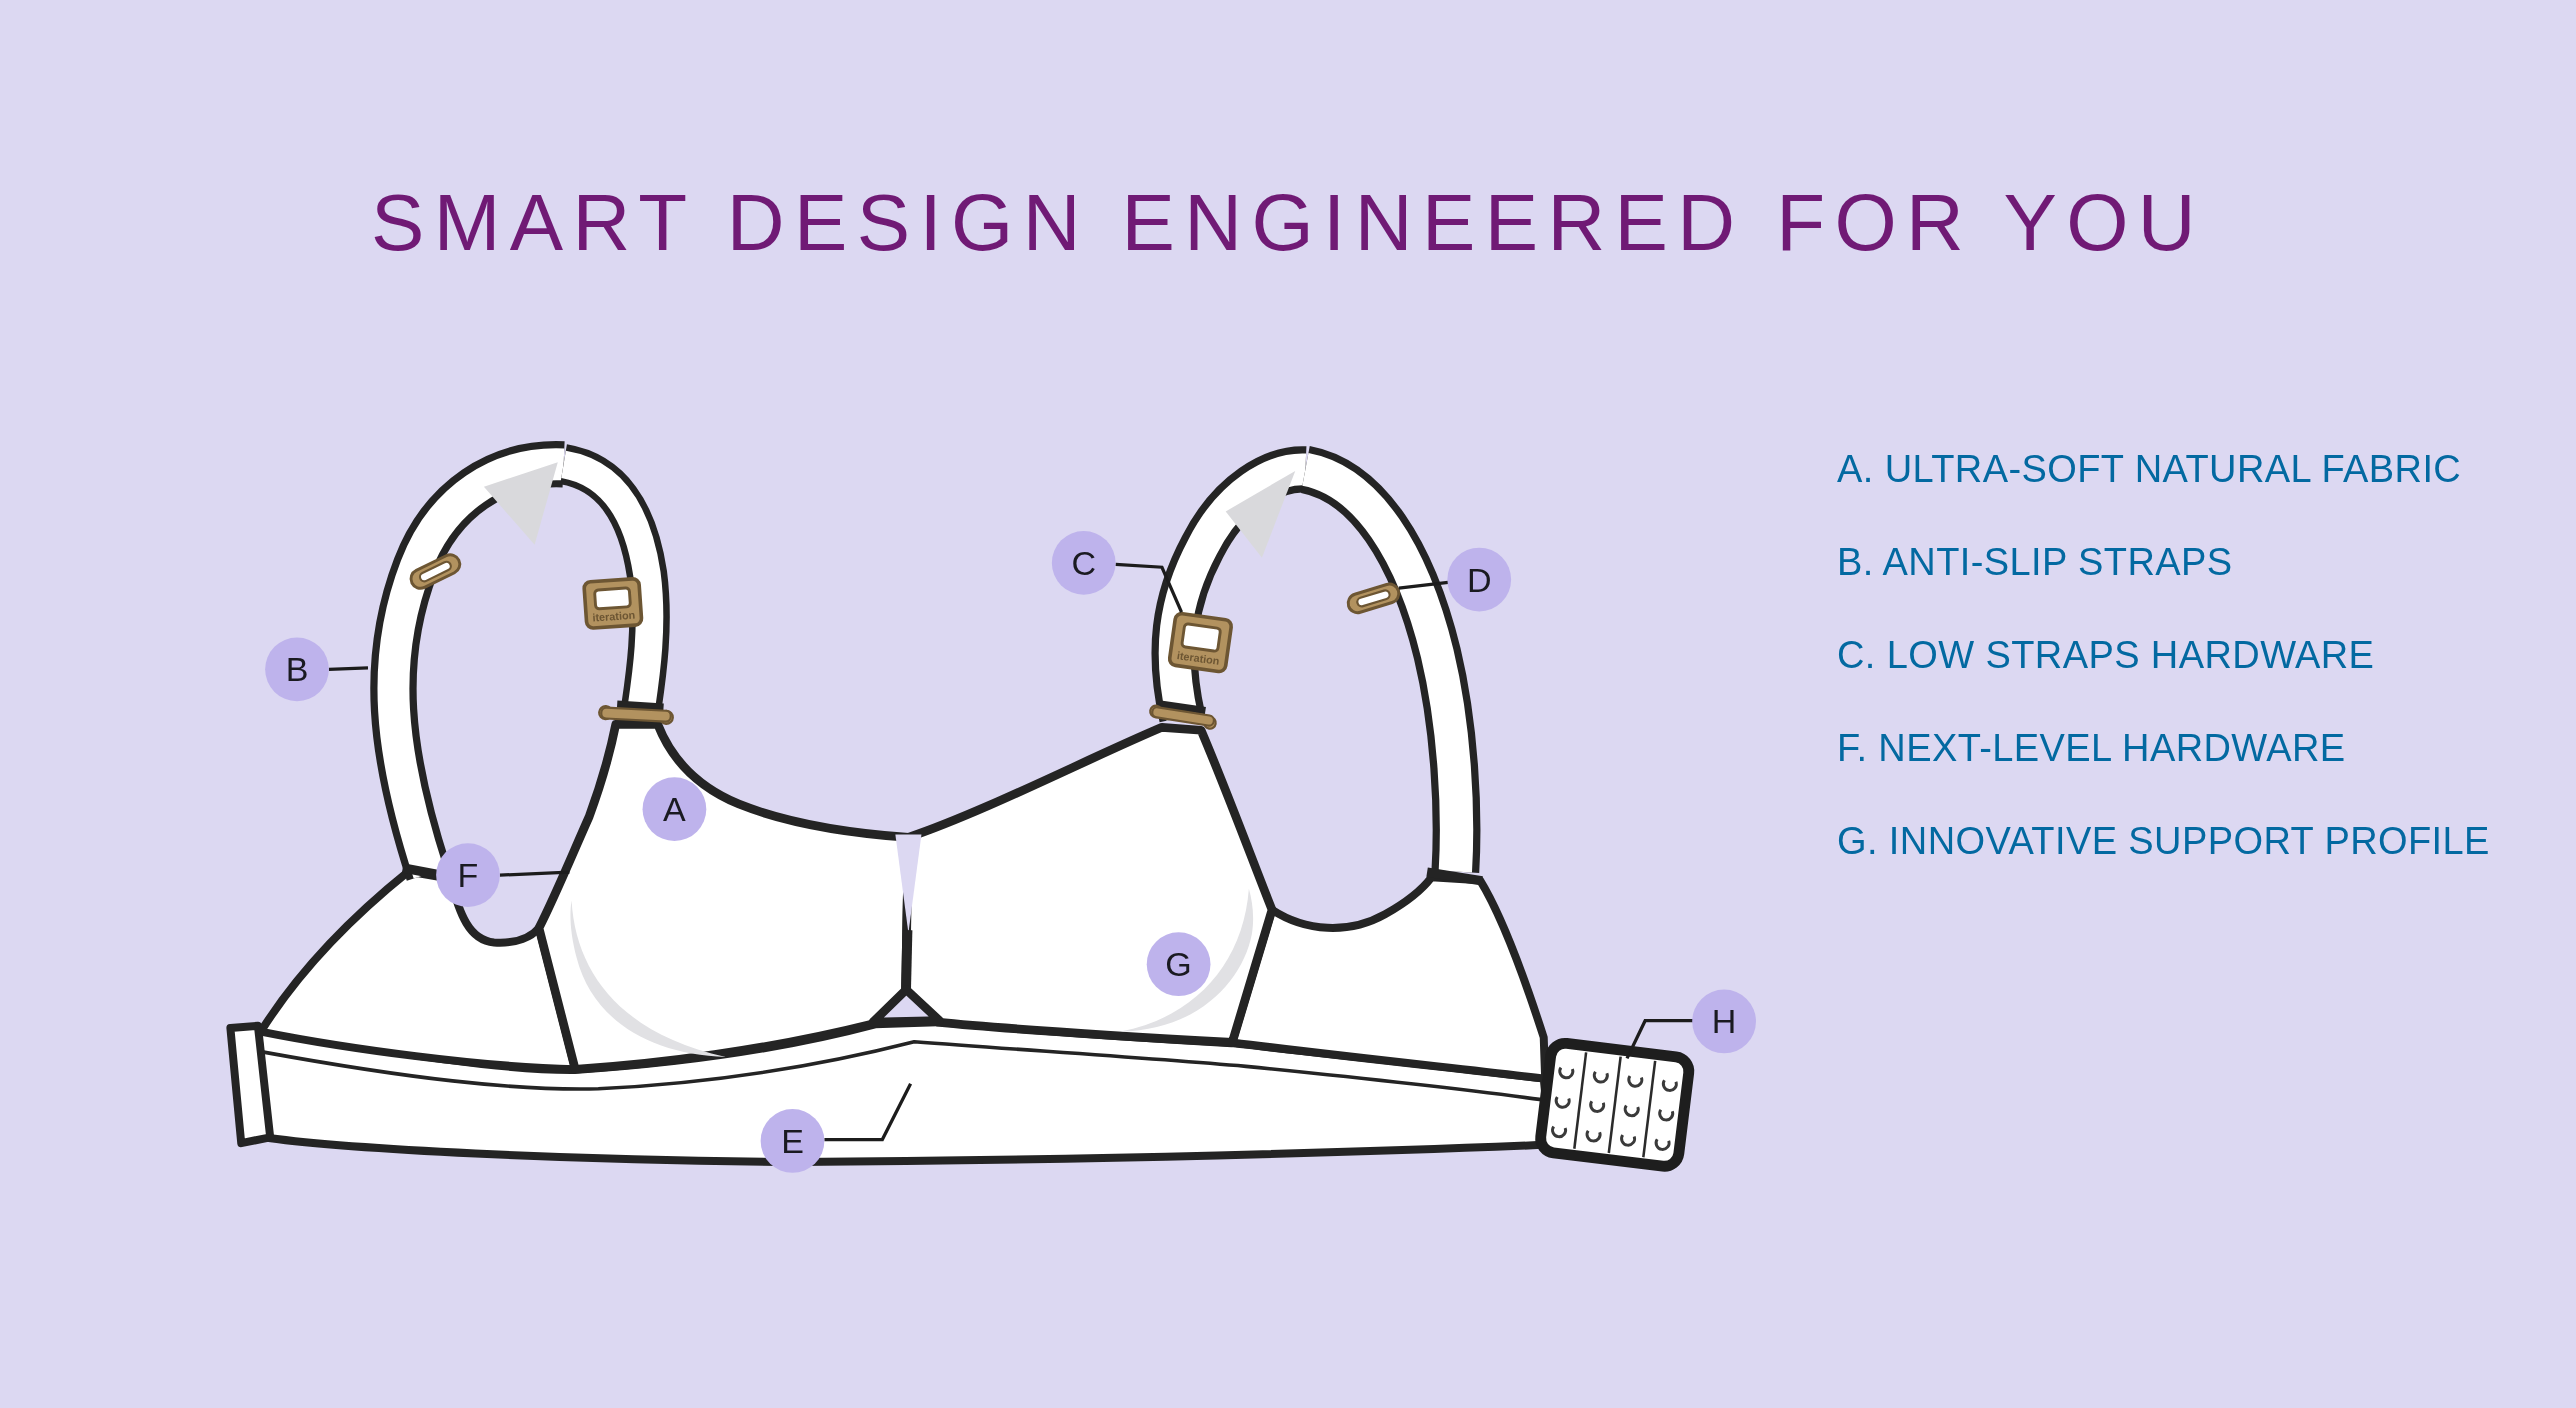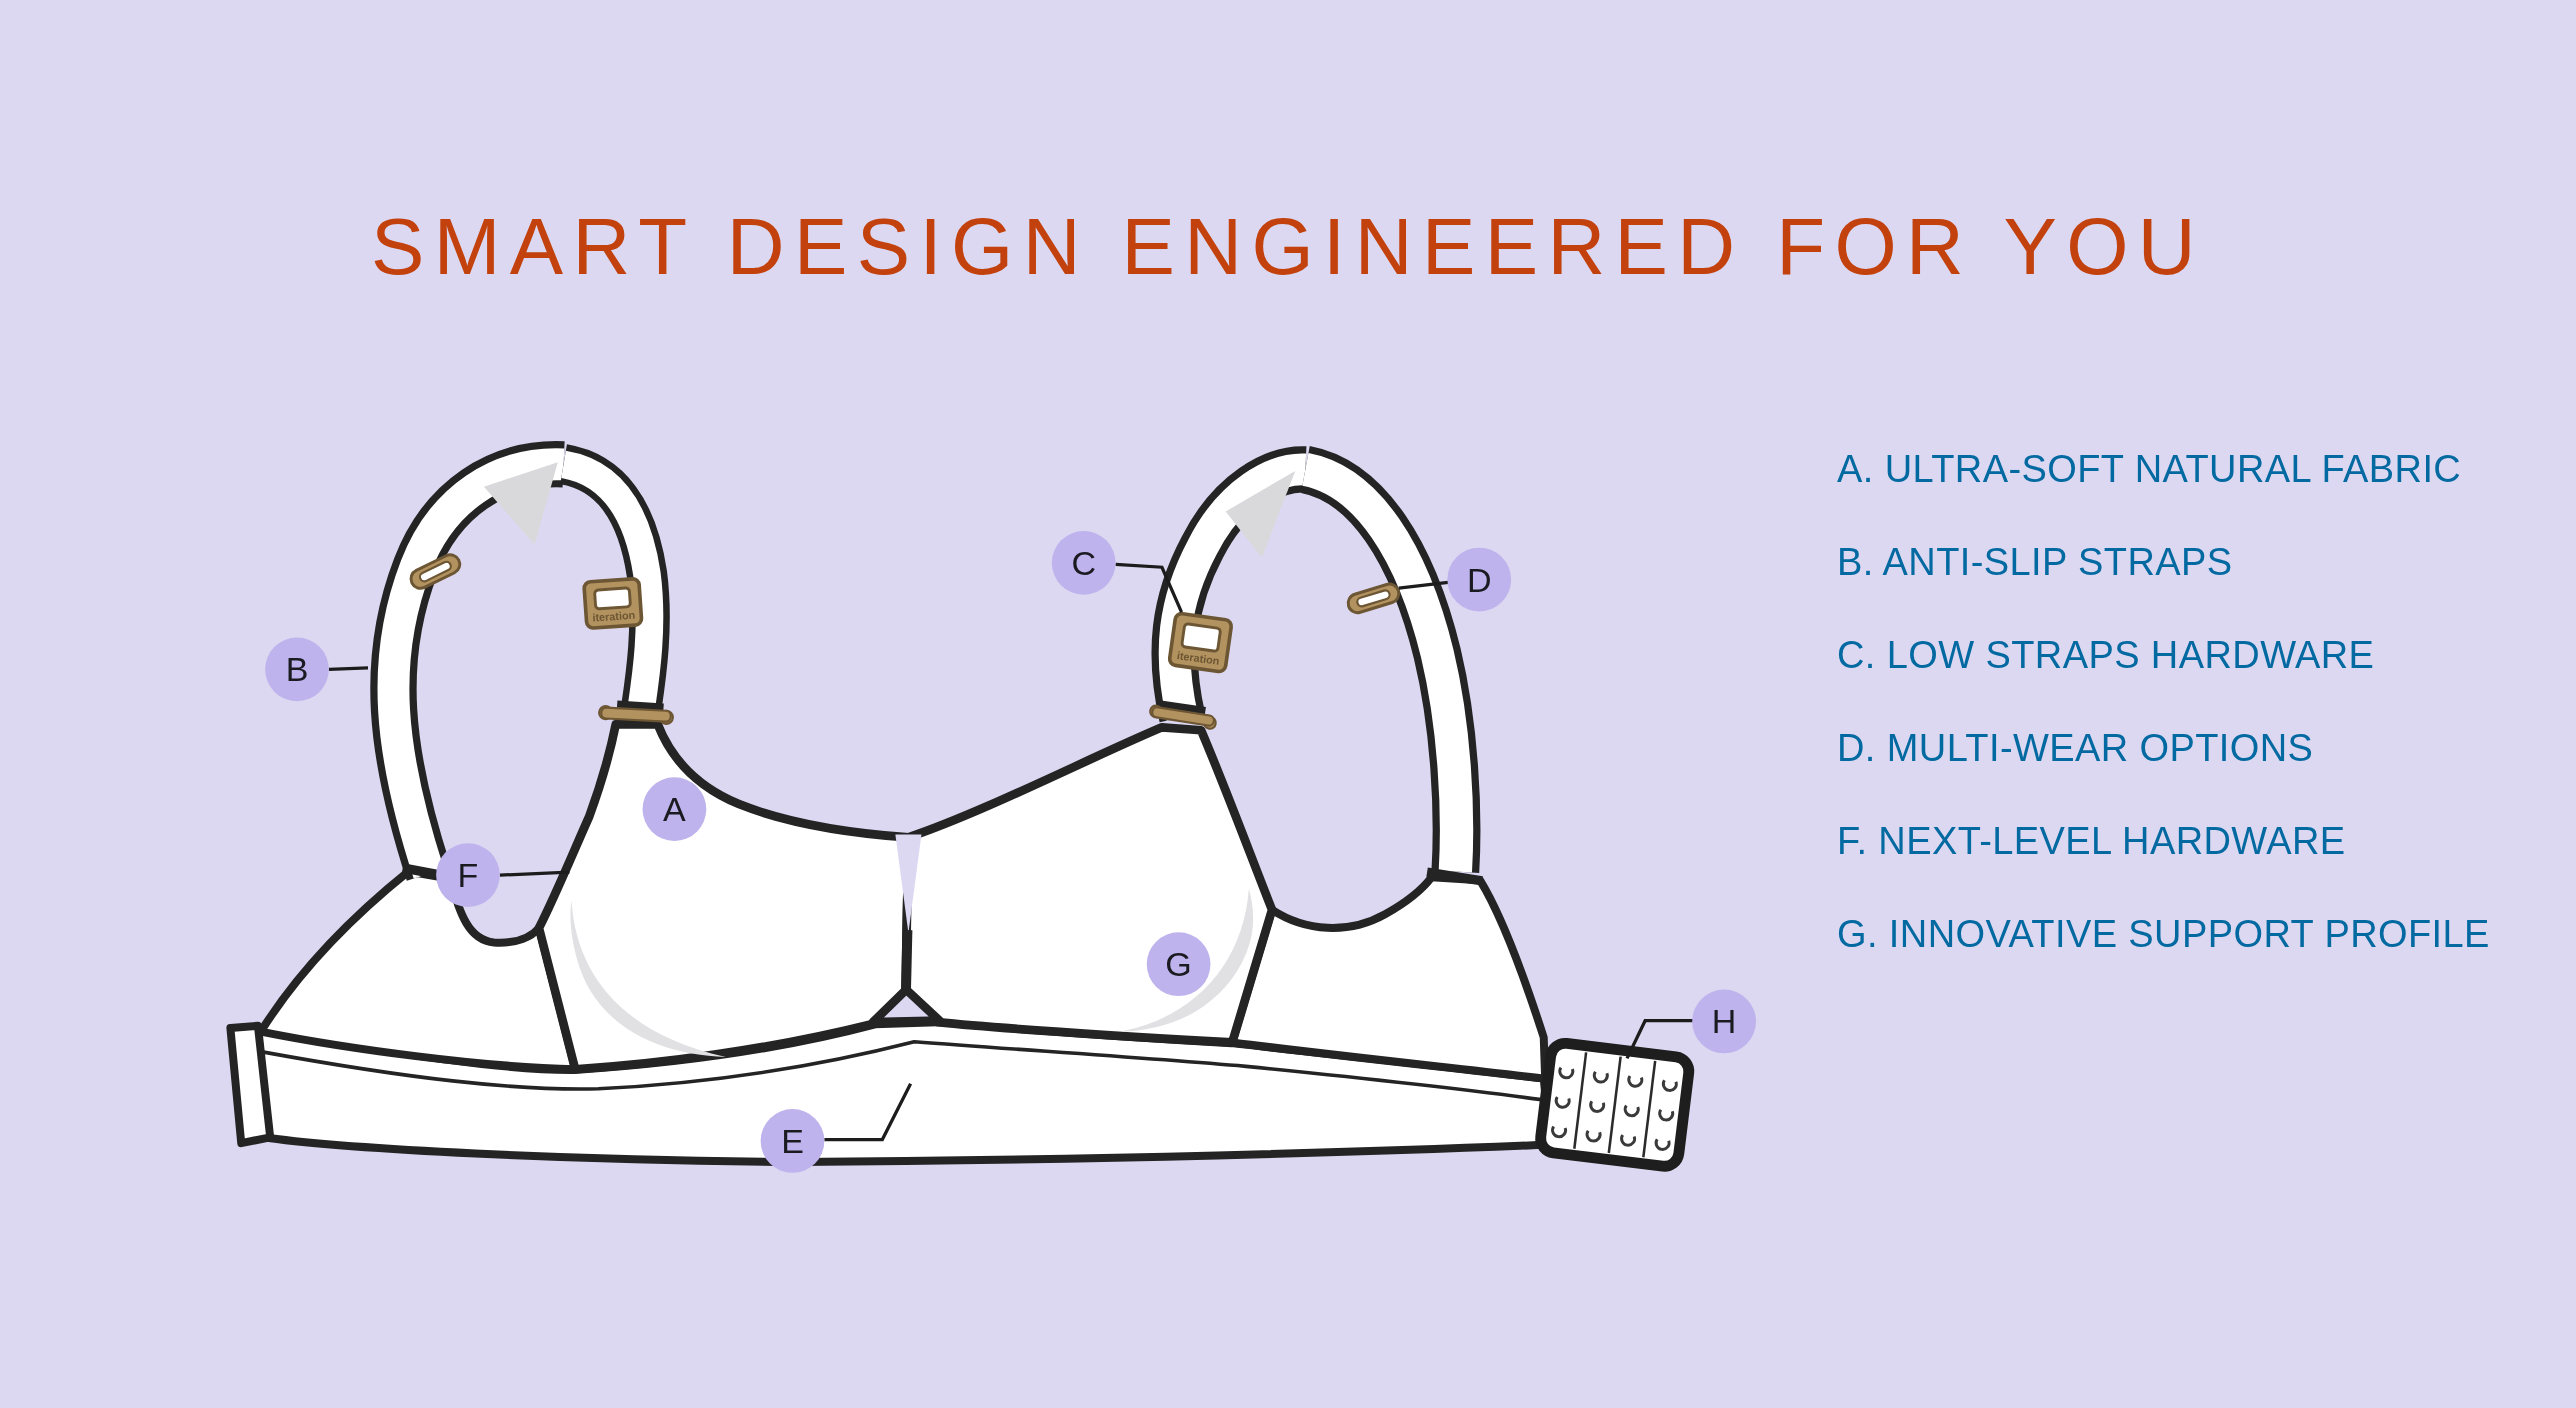--- a/index.html
+++ b/index.html
@@ -7,21 +7,21 @@
     width:2576px;height:1409px;position:relative;overflow:hidden;
     background:#dcd8f2;
     font-family:"Liberation Sans", sans-serif;
   }
   .stage{position:absolute;inset:0;}
   svg{position:absolute;left:0;top:0;}
   .page-title{
     position:absolute;top:177px;left:0;right:0;
     text-align:center;
     font-size:80px;font-weight:400;letter-spacing:9.4px;
-    color:#c2410c;white-space:nowrap;margin-top:24px;
+    color:#701a75;white-space:nowrap;
   }
   .feature-list{
     position:absolute;left:1837px;top:448px;
     display:flex;flex-direction:column;gap:50px;
   }
   .feature-row{
     font-size:38px;line-height:43px;height:43px;
     color:#0369a1;letter-spacing:0.4px;white-space:nowrap;
   }
   .callout-letter{
@@ -207,19 +207,18 @@
       <text class="callout-letter" x="2380" y="1410" text-anchor="middle" dominant-baseline="central">H</text>
     </g>
   </svg>
 
   <div class="page-title">SMART DESIGN ENGINEERED FOR YOU</div>
 
   <div class="feature-list">
     <div class="feature-row">A. ULTRA-SOFT NATURAL FABRIC</div>
     <div class="feature-row">B. ANTI-SLIP STRAPS</div>
     <div class="feature-row">C. LOW STRAPS HARDWARE</div>
-    <div class="feature-row">D. MULTI-WEAR OPTIONS</div>
     <div class="feature-row">F. NEXT-LEVEL HARDWARE</div>
     <div class="feature-row">G. INNOVATIVE SUPPORT PROFILE</div>
   </div>
 
 </div>
 
 
 </body></html>

